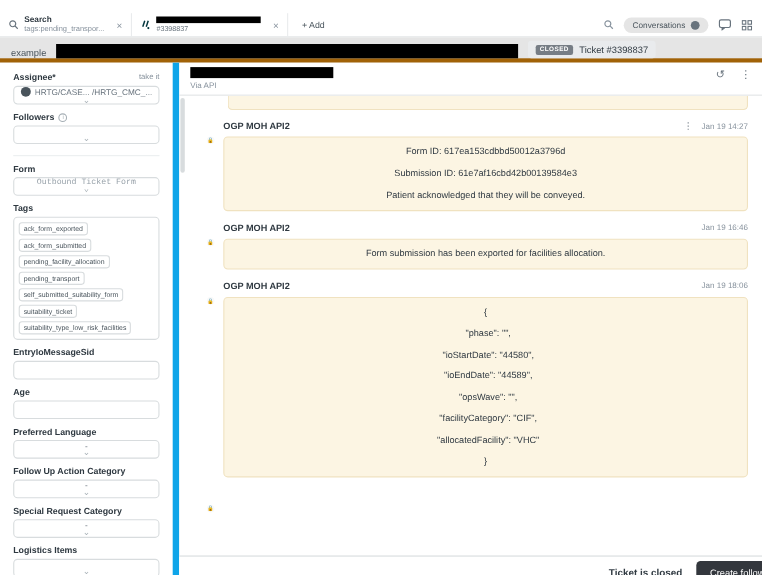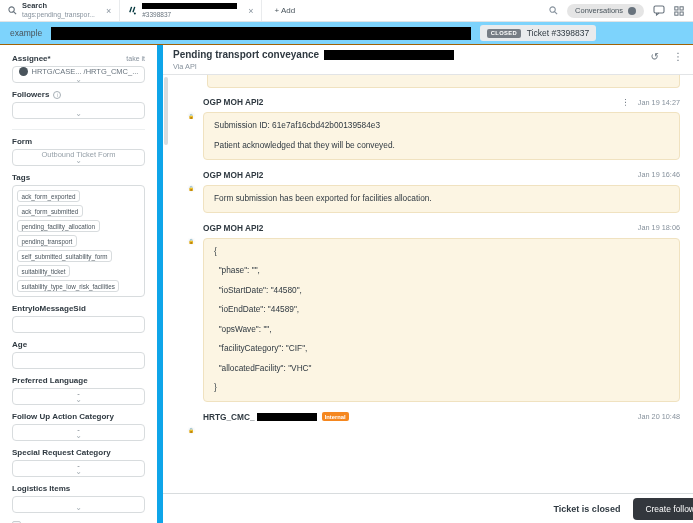--- a/index.html
+++ b/index.html
@@ -1,55 +1,55 @@
 <!DOCTYPE html>
 <html style="--note-bg: #fcf5e3; --note-border: #f0e2c0; --internal-badge: #f5871f; --closed-badge: #767d85; --create-button: #33373d;"><head>
 <meta charset="utf-8">
 <style>
   * { margin:0; padding:0; box-sizing:border-box; }
   html,body { background:#fff; }
   body { font-family:"Liberation Sans", sans-serif; color:#2f3941; }
   .app { width:693px; height:523px; position:relative; overflow:hidden; background:#fff; }
 
   
-  .tabbar { height:22px; display:flex; align-items:stretch; border-bottom:1px solid #e2e4e6; background:#fff; }
+  .tabbar { height:22px; display:flex; align-items:stretch; border-bottom:1px solid #e2e4e6; background:#fff;margin-top:12px; }
   .tab { display:flex; align-items:center; gap:5px; padding:0 8px; border-right:1px solid #e9ebed; cursor:pointer; }
   .tab-icon { color:#68737d; display:flex; align-items:center; }
   .tab-lines { display:flex; flex-direction:column; line-height:1.15; }
   .tab-title { font-size:7.5px; font-weight:bold; color:#2f3941; }
   .tab-sub { font-size:6.8px; color:#87929d; }
   .tab-close { color:#87929d; font-size:9px; margin-left:6px; cursor:pointer; }
   .redact { background:#000; display:inline-block; }
   .tab2-bar { width:95px; height:6px; margin-bottom:2px; }
   .tab-num { font-size:6.5px; color:#68737d; }
   .add-btn { font-size:8px; color:#49545c; padding:0 12px; display:flex; align-items:center; cursor:pointer; }
   .topbar-right { margin-left:auto; display:flex; align-items:center; gap:9px; padding-right:9px; }
   .mini-search { color:#87929d; display:flex; align-items:center; }
   .conversations-pill { background:#e5e5e5; border-radius:10px; height:14px; padding:0 8px; display:flex; align-items:center; gap:5px; font-size:7.5px; color:#49545c; cursor:pointer; }
   .pill-badge { width:8px; height:8px; border-radius:50%; background:#68737d; }
   .icon-btn { color:#68737d; display:flex; align-items:center; cursor:pointer; }
 
   
-  .crumbbar { height:23px; background:#7dd3fc; border-bottom:1px solid #a16207; display:flex; align-items:center; padding:0 10px; gap:9px; }
+  .crumbbar { height:23px; background:#e5e5e5; border-bottom:4px solid #a16207; display:flex; align-items:flex-end; padding:0 10px; gap:9px; }
   .crumb-app { font-size:8.5px; color:#49545c; }
   .crumb-bar { width:420px; height:13px; }
   .ticket-status { background:#e9ebed; border-radius:3px; height:16px; padding:0 7px; display:flex; align-items:center; gap:6px; }
   .closed-badge { background:#767d85; color:#fff; font-size:5.8px; font-weight:bold; letter-spacing:.4px; padding:1.5px 3.5px; border-radius:2px; }
   .ticket-label { font-size:8.5px; color:#2f3941; }
 
   
   .bodyrow { display:flex; height:478px; }
   .sidebar { width:163px; min-width:163px; border-right:6px solid #0ea5e9; padding:7px 12px; overflow:hidden; background:#fff; }
   .fld-label { font-size:8px; font-weight:bold; color:#2f3941; margin:7px 0 3px; display:flex; align-items:center; gap:4px; }
   .fld-label:first-child { margin-top:2px; }
   .label-row { display:flex; justify-content:space-between; align-items:center; }
   .take-it { font-size:7px; color:#87929d; font-weight:normal; cursor:pointer; }
   .select, .tinput { border:1px solid #d8dcde; border-radius:4px; height:17px; background:#fff; }
   .select { display:flex; align-items:center; justify-content:space-between; padding:0 6px; font-size:7.5px; color:#68737d; cursor:pointer;flex-direction:column; }
-  .select.muted { color:#97a1a9; }
+  .select.muted { color:#97a1a9;font-family:Liberation Mono, monospace; }
   .chev { color:#a7b0b6; font-size:8px; line-height:1; }
   .assignee-av { width:9px; height:9px; border-radius:50%; background:#49545c; display:inline-block; margin-right:4px; }
   .sel-left { display:flex; align-items:center; min-width:0; }
   .sel-text { white-space:nowrap; overflow:hidden; }
   .info-i { width:8px; height:8px; border:1px solid #a7b0b6; border-radius:50%; color:#a7b0b6; font-size:5.5px; display:inline-flex; align-items:center; justify-content:center; font-weight:normal; }
   .divider { border-top:1px solid #eceff0; margin:10px 0 2px; }
   .tags-box { border:1px solid #d8dcde; border-radius:4px; padding:4px; display:flex; flex-wrap:wrap; gap:3px; }
   .tagchip { border:1px solid #d8dcde; border-radius:3px; padding:1.5px 3.5px; font-size:6.3px; color:#49545c; background:#fff; white-space:nowrap; cursor:pointer; }
   .checkbox-row { display:flex; align-items:center; gap:5px; margin:8px 0 2px; font-size:8px; font-weight:bold; color:#2f3941; }
   .checkbox { width:9px; height:9px; border:1px solid #c9ced1; border-radius:2px; background:#f4f6f7; cursor:pointer; }
@@ -65,21 +65,21 @@
   .hicon { font-size:10px; line-height:1; cursor:pointer; }
 
   .conv { flex:1; position:relative; padding:0 13px 0 10px; overflow:hidden; }
   .scroll-thumb { position:absolute; left:1px; top:2px; width:4px; height:68px; background:#d8dcde; border-radius:2px; }
   .sliver { margin-left:34px; height:13px; background:var(--note-bg); border:1px solid var(--note-border); border-top:none; border-radius:0 0 4px 4px; margin-bottom:9px; }
 
   .message { display:flex; gap:9px; margin-bottom:10px; }
   .avatar { width:21px; height:21px; min-width:21px; position:relative; }
   .avatar-circle { width:21px; height:21px; border-radius:50%; background:#d8dcde; overflow:hidden; position:relative; }
   .avatar-badge { position:absolute; right:-2px; bottom:-2px; width:9px; height:9px; border-radius:50%; background:#f8f9f9; border:1px solid #fff; color:#68737d; font-size:5px; display:flex; align-items:center; justify-content:center; }
-  .msg-body { flex:1; min-width:0; }
+  .msg-body { flex:1; min-width:0;text-align:center; }
   .msg-head { display:flex; align-items:center; margin-bottom:5px; }
   .author { font-size:8.3px; font-weight:bold; color:#2f3941; cursor:pointer; }
   .author-bar { width:60px; height:8px; margin-left:2px; }
   .internal-badge { background:#f5871f; color:#fff; font-size:5.8px; font-weight:bold; border-radius:2px; padding:1.5px 3px; margin-left:5px; }
   .msg-right { margin-left:auto; display:flex; align-items:center; gap:8px; }
   .kebab { color:#68737d; font-size:8.5px; cursor:pointer; }
   .time { font-size:7.3px; color:#87929d; font-weight:normal; white-space:nowrap; }
   .note { background:var(--note-bg); border:1px solid var(--note-border); border-radius:4px; padding:8px 10px; font-size:8.3px; color:#2f3941; }
   .note-line { white-space:pre-wrap; line-height:1.2; }
   .note-line + .note-line { margin-top:10px; }
@@ -258,21 +258,20 @@
       <div class="fld-label">
           <span>Start Time (HHMM) (e.g. 1300)</span>
         </div>
 
     </div>
 
     <div class="main">
       <div class="main-header">
         <div>
           <div class="title-row">
-            <span class="main-title">Pending transport conveyance</span>
             <span class="redact title-bar"></span>
           </div>
           <div class="via">Via API</div>
         </div>
         <div class="hdr-icons">
           <span class="hicon">↺</span>
           <span class="hicon">⋮</span>
         </div>
       </div>
 
@@ -287,20 +286,21 @@
           </div>
           <div class="msg-body">
             <div class="msg-head">
               <span class="author">OGP MOH API2</span>
               <span class="msg-right">
                 <span class="kebab">⋮</span>
                 <span class="time">Jan 19 14:27</span>
               </span>
             </div>
             <div class="note">
+              <div class="note-line">Form ID: 617ea153cdbbd50012a3796d</div>
               <div class="note-line">Submission ID: 61e7af16cbd42b00139584e3</div>
               <div class="note-line">Patient acknowledged that they will be conveyed.</div>
             </div>
           </div>
         </div>
 
         <div class="message">
           <div class="avatar">
             <span class="avatar-circle"></span>
             <span class="avatar-badge">🔒</span>
@@ -342,28 +342,20 @@
             </div>
           </div>
         </div>
 
         <div class="message">
           <div class="avatar">
             <span class="avatar-circle"></span>
             <span class="avatar-badge">🔒</span>
           </div>
           <div class="msg-body">
-            <div class="msg-head">
-              <span class="author">HRTG_CMC_</span>
-              <span class="redact author-bar"></span>
-              <span class="internal-badge">Internal</span>
-              <span class="msg-right">
-                <span class="time">Jan 20 10:48</span>
-              </span>
-            </div>
           </div>
         </div>
       </div>
 
       <div class="footer">
         <span class="footer-status">Ticket is closed</span>
         <button class="create-btn">Create follow</button>
       </div>
     </div>
   </div>

